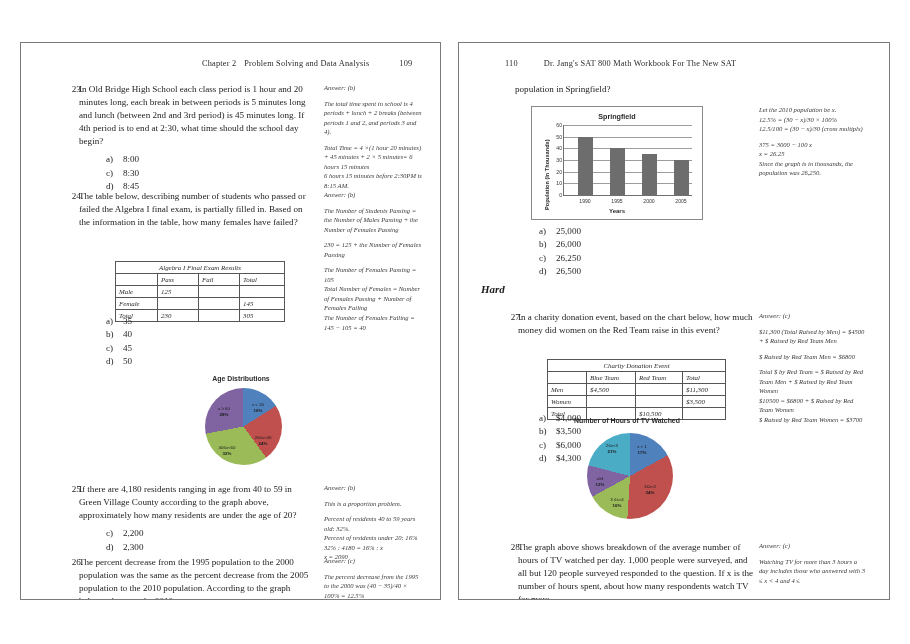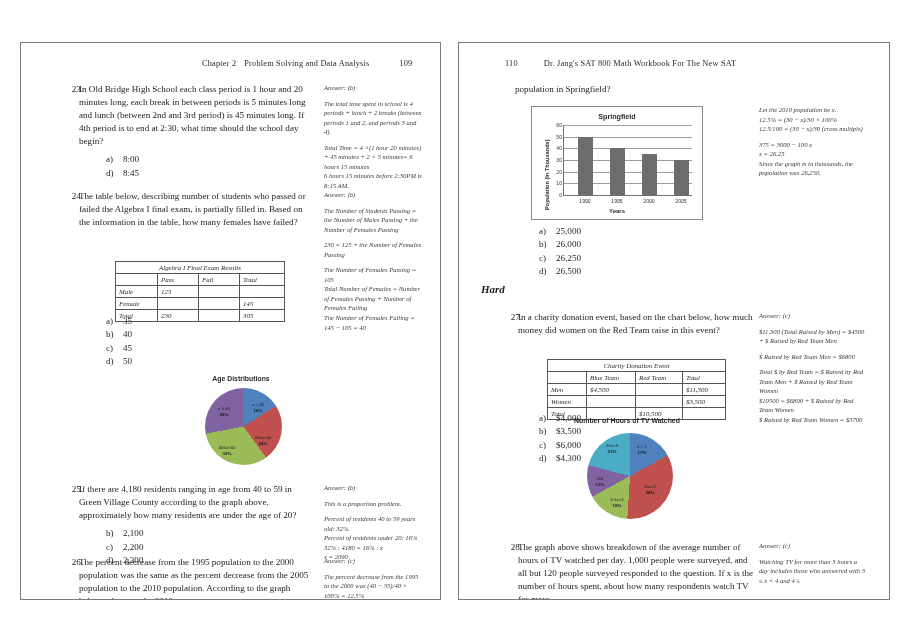--- a/index.html
+++ b/index.html
@@ -171,20 +171,21 @@
 
     <div class="runhead runhead-left">
       <span class="ch">Chapter 2</span><span class="ttl">Problem Solving and Data Analysis</span><span class="pg">109</span>
     </div>
 
     <div class="q" style="left:45px;top:40px;width:245px;">
       <span class="num">23.</span>
       <span class="stem">In Old Bridge High School each class period is 1 hour and 20 minutes long, each break in between periods is 5 minutes long and lunch (between 2nd and 3rd period) is 45 minutes long. If 4th period is to end at 2:30, what time should the school day begin?</span>
       <ul class="choices">
         <li><span class="lbl">a)</span><span>8:00</span></li>
+        <li><span class="lbl">c)</span><span>8:30</span></li>
         <li><span class="lbl">d)</span><span>8:45</span></li>
       </ul>
     </div>
 
     <div class="ans-col" style="left:303px;top:40px;width:100px;">
       <div class="head">Answer:  (b)</div>
       <p>The total time spent in school is 4 periods + lunch + 2 breaks (between periods 1 and 2, and periods 3 and 4).</p>
       <p class="tight">Total Time = 4 ×(1 hour 20 minutes) + 45 minutes + 2 × 5 minutes= 6 hours 15 minutes</p>
       <p>6 hours 15 minutes before 2:30PM is 8:15 AM.</p>
     </div>
@@ -267,21 +268,20 @@
       <div class="slice-label" style="left:50px;top:36px;">
         <span>x ≥ 60</span>
         <b>28%</b>
       </div>
     </div>
 
     <div class="q" style="left:45px;top:440px;width:248px;">
       <span class="num">25.</span>
       <span class="stem">If there are 4,180 residents ranging in age from 40 to 59 in Green Village County according to the graph above, approximately how many residents are under the age of 20?</span>
       <ul class="choices">
-        <li><span class="lbl">b)</span><span>2,100</span></li>
         <li><span class="lbl">c)</span><span>2,200</span></li>
         <li><span class="lbl">d)</span><span>2,300</span></li>
       </ul>
     </div>
 
     <div class="ans-col" style="left:303px;top:440px;width:100px;">
       <div class="head">Answer:  (b)</div>
       <p>This is a proportion problem.</p>
       <p class="tight">Percent of residents 40 to 59 years old: 32%.</p>
       <p class="tight">Percent of residents under 20: 16%</p>

